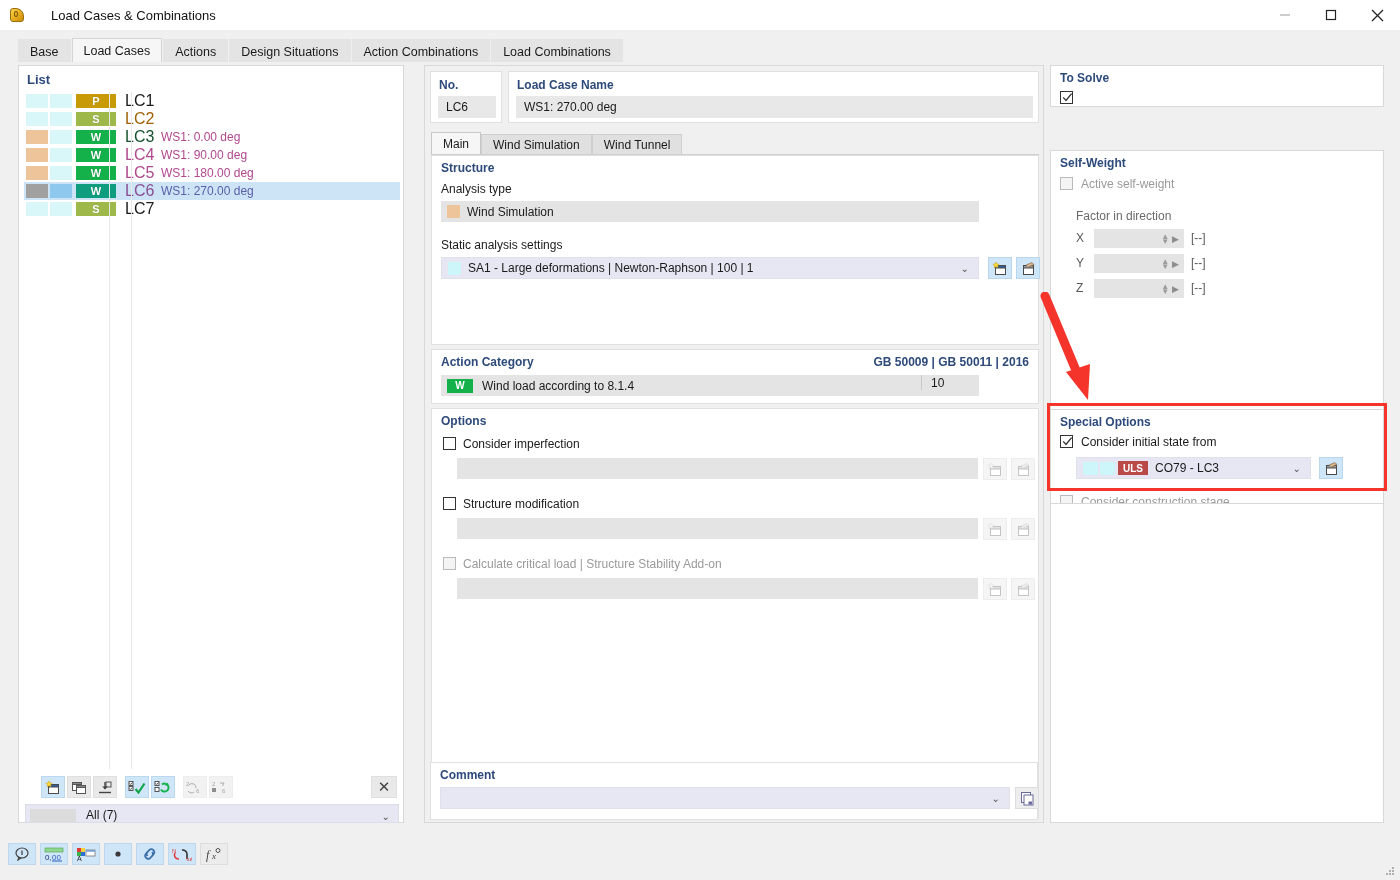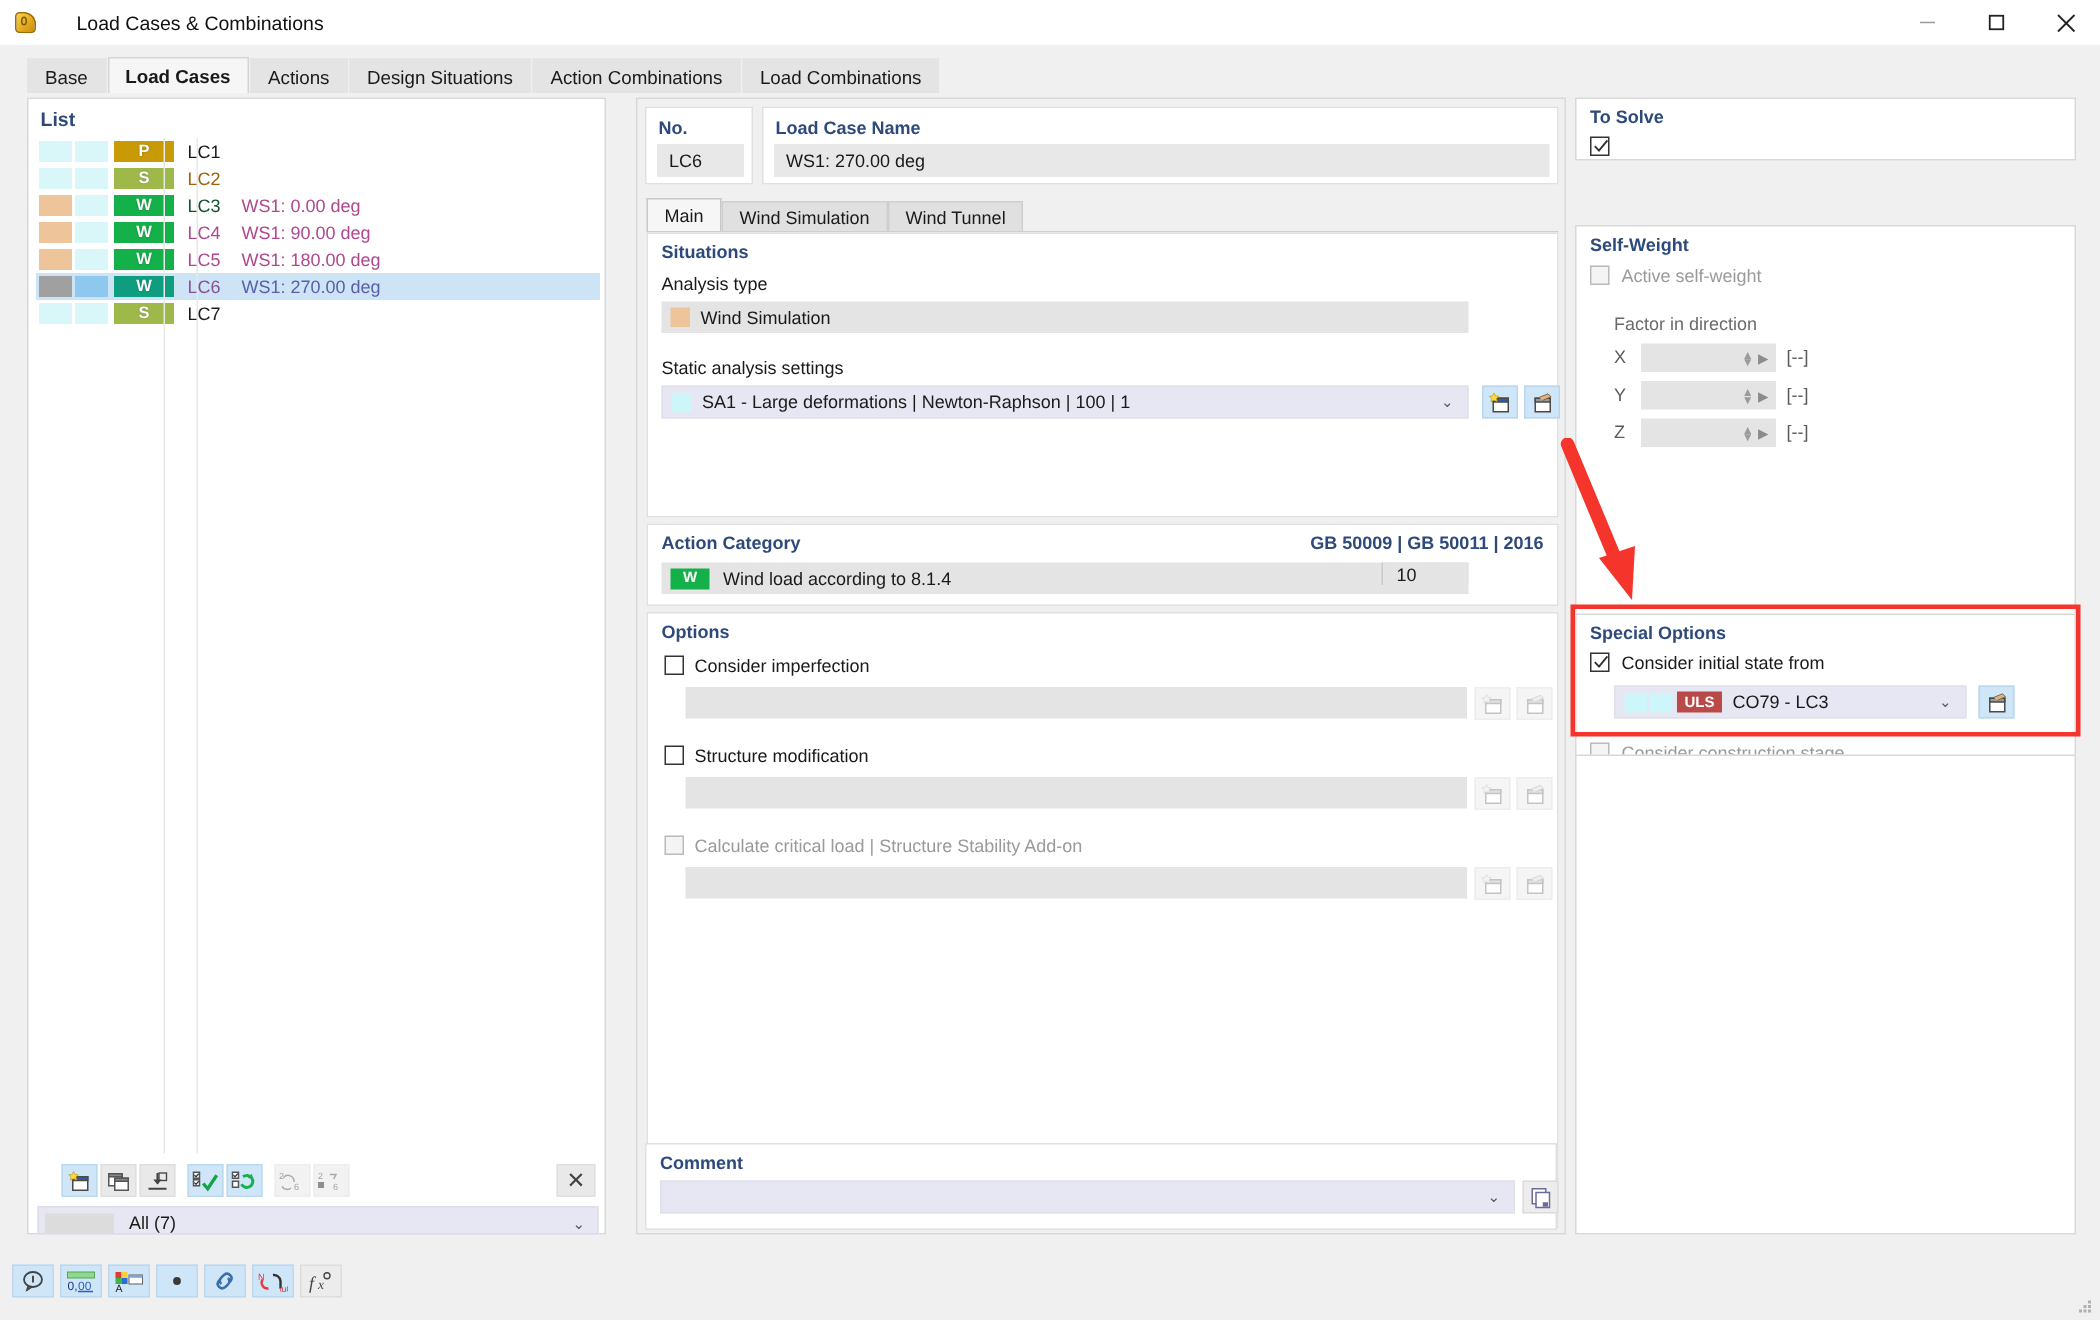--- a/index.html
+++ b/index.html
@@ -46,21 +46,21 @@
   .tabstrip {
     position: absolute; left: 0; top: 30px; width: 1400px; height: 32px;
     background: #f0f0f0;
   }
   .tabstrip .tabs { position: absolute; left: 18px; top: 8px; display: flex; align-items: flex-end; }
   .tab {
     height: 24px; padding: 0 11px; display: flex; align-items: center;
     background: #e4e4e4; font-size: 12.5px; color: #1a1a1a; margin-right: 1px;
     border: 1px solid #e4e4e4; border-bottom: none;
   }
-  .tab.active { background: #f6f6f6; height: 25px; font-weight: bold; border-color: #d5d5d5; }
+  .tab.active { background: #f6f6f6; height: 25px; font-weight: normal; border-color: #d5d5d5; }
 
   
   .body-area {
     position: absolute; left: 0; top: 62px; width: 1400px; height: 772px; background: #f0f0f0;
   }
 
   
   .left-panel {
     position: absolute; left: 18px; top: 3px; width: 386px; height: 758px;
     background: #ffffff; border: 1px solid #d8d8d8;
@@ -77,21 +77,21 @@
   .list-row.sel { background: #cde4f7; }
   .sw { width: 22px; height: 14px; margin-left: 2px; }
   .sw.c2 { margin-left: 2px; }
   .cat {
     width: 40px; height: 14px; margin-left: 4px;
     color: #fff; font-size: 11px; font-weight: bold;
     display: flex; align-items: center; justify-content: center;
     text-shadow: 0 0 1px rgba(0,0,0,.35);
   }
   .gridline { position: absolute; top: 0; width: 1px; height: 679px; background: #e8e8e8; }
-  .lc-no { width: 28px; margin-left: 9px; font-size: 12px; }
+  .lc-no { width: 28px; margin-left: 9px; font-size: 16px; }
   .lc-desc { margin-left: 8px; font-size: 12px; }
 
   .left-toolbar { position: absolute; left: 22px; top: 710px; display: flex; gap: 2px; }
   .tbtn {
     width: 24px; height: 22px; background: #e9e9e9; border: 1px solid #dfdfdf;
     display: flex; align-items: center; justify-content: center; position: relative;
   }
   .tbtn.hl { background: #cfe5f8; border-color: #bcd8ef; }
   .tbtn.sep { margin-left: 6px; }
   .tbtn.dis { opacity: .55; }
@@ -384,21 +384,21 @@
       </div>
 
       <div class="subtabs">
         <div class="stab active">Main</div>
         <div class="stab">Wind Simulation</div>
         <div class="stab">Wind Tunnel</div>
       </div>
       <div class="subtab-line"></div>
 
       <div class="group" style="left:6px; top:89px; width:608px; height:190px;">
-        <div class="grp-title">Situations</div>
+        <div class="grp-title">Structure</div>
         <div class="sublabel" style="left:9px; top:26px;">Analysis type</div>
         <div class="greyfield" style="left:9px; top:45px; width:538px; height:21px;">
           <div class="sq" style="background:#eec49a;"></div>
           <span style="margin-left:7px;">Wind Simulation</span>
         </div>
         <div class="sublabel" style="left:9px; top:82px;">Static analysis settings</div>
         <div class="lilacfield" style="left:9px; top:101px; width:538px; height:22px;">
           <div class="sq" style="background:#cdf6fa;"></div>
           <span style="margin-left:7px;">SA1 - Large deformations | Newton-Raphson | 100 | 1</span>
           <span class="chev-d">⌄</span>

